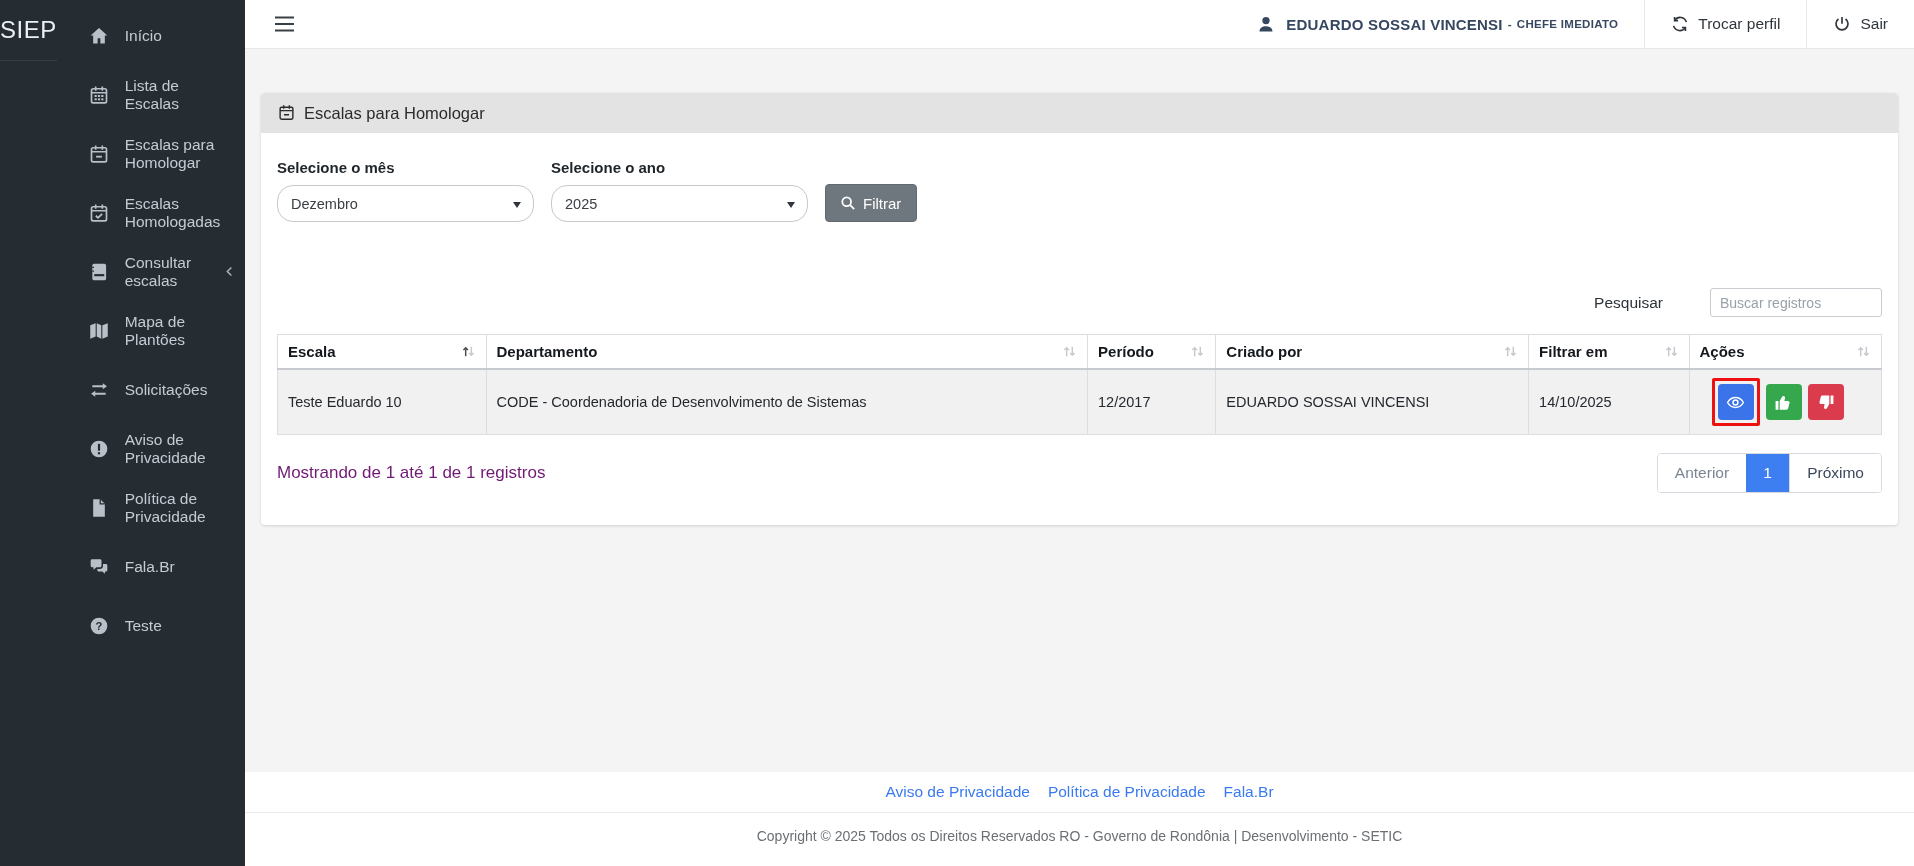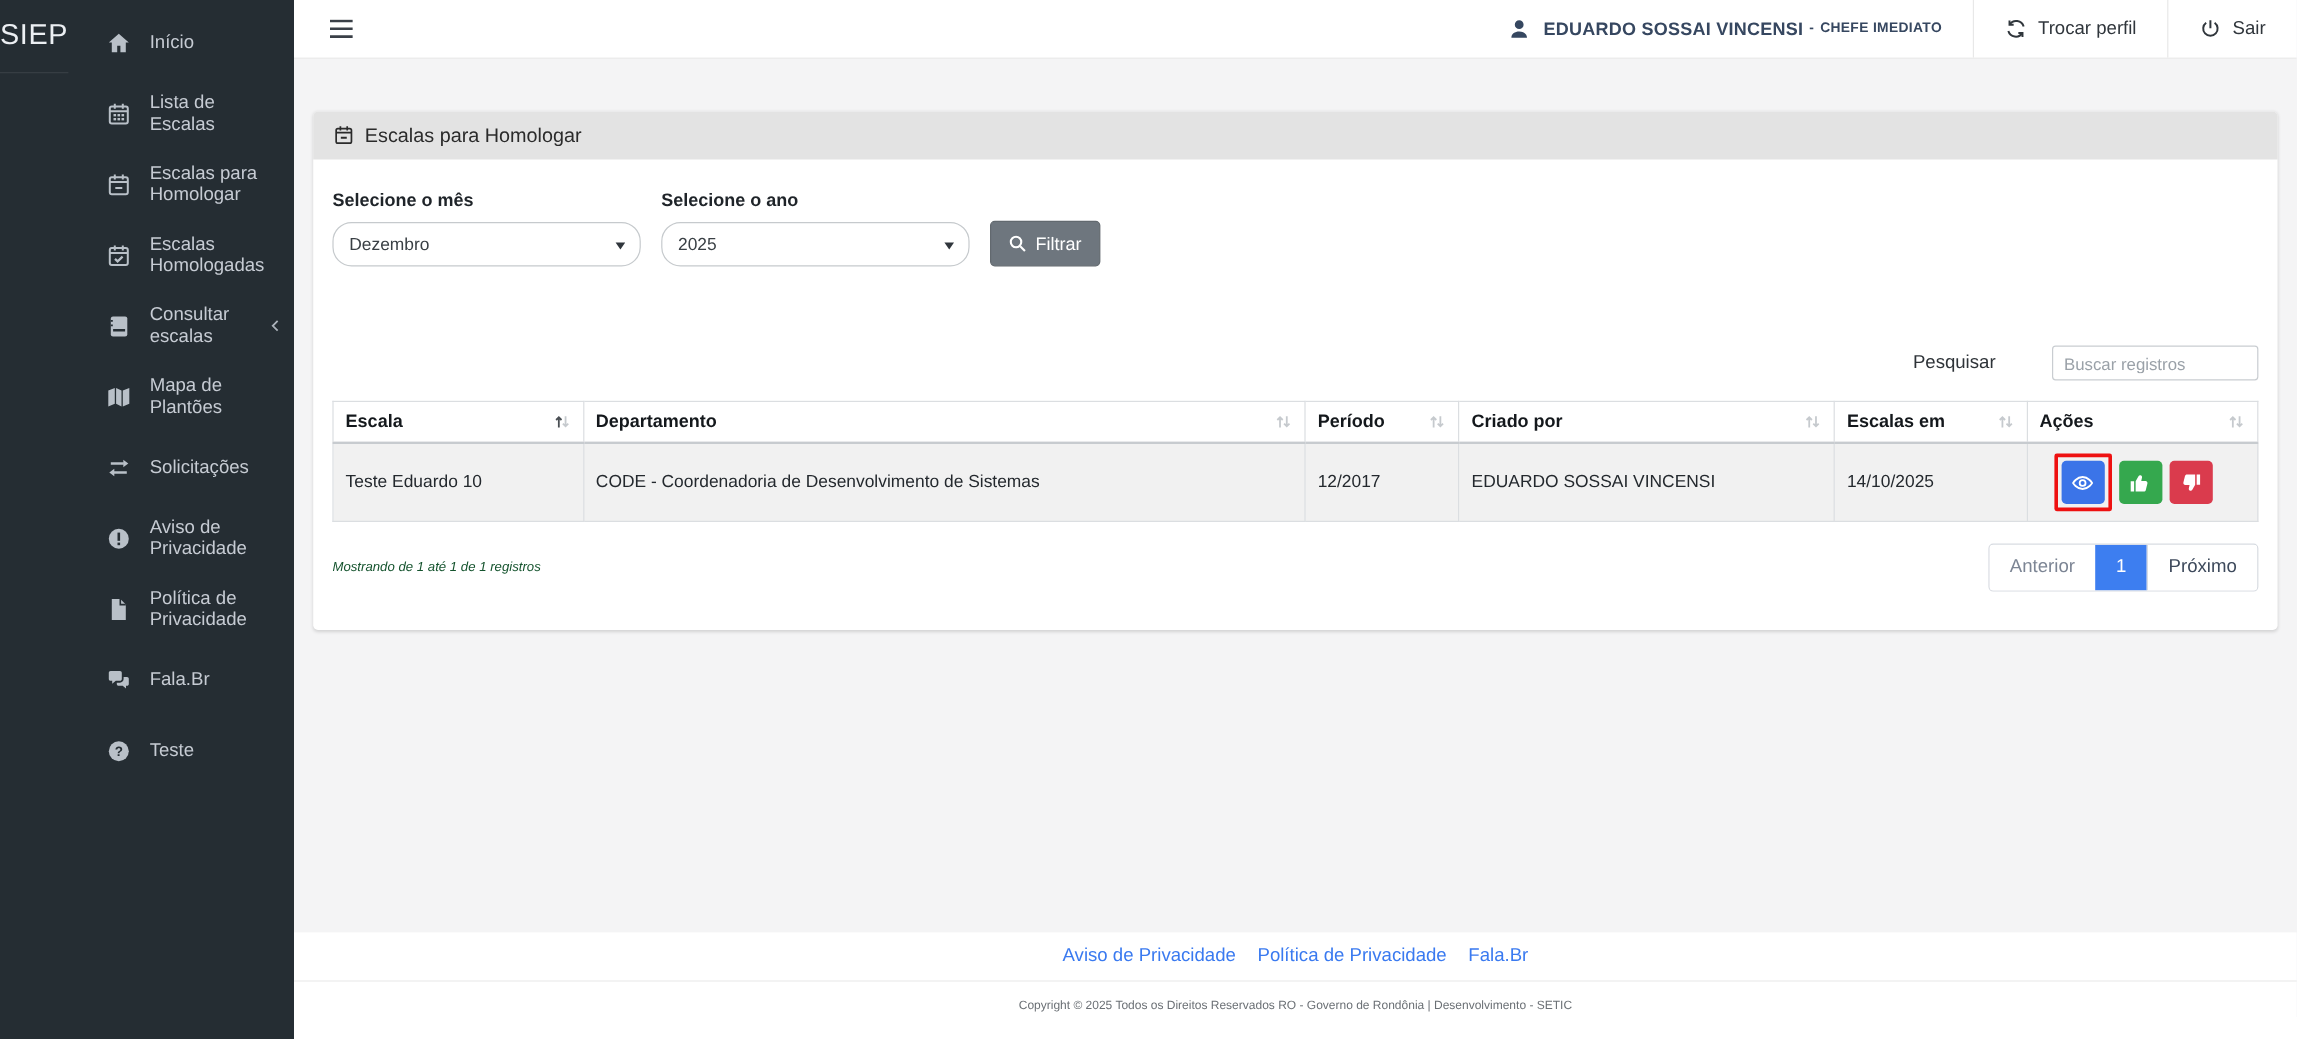--- a/index.html
+++ b/index.html
@@ -77,33 +77,33 @@
 
   .actions-cell { display:flex; align-items:center; gap:6px; padding-left:12px; }
   .hl-box { border:3px solid #ee1111; padding:3px; border-radius:2px; display:inline-flex; }
   .act-btn { width:36px; height:36px; border:none; border-radius:4px; display:inline-flex; align-items:center; justify-content:center; cursor:pointer; }
   .act-btn svg { width:19px; height:19px; }
   .act-view { background:#3b74e8; }
   .act-approve { background:#35a84e; }
   .act-reject { background:#da3b4d; }
 
   .bottom-row { margin-top:18px; display:flex; align-items:center; justify-content:space-between; }
-  .table-info { font-size:11px; color:#14532d;font-style:italic; }
+  .table-info { font-size:17px; color:#701a75; }
   .pagination { display:flex; border:1px solid #d7dbe1; border-radius:4px; overflow:hidden; }
   .page-btn { height:38px; display:flex; align-items:center; justify-content:center; padding:0 17px;
               font-size:15.5px; background:#fff; cursor:pointer; }
   .page-prev { color:#7c8594; }
   .page-next { color:#3e4a5c; border-left:1px solid #d7dbe1; }
   .page-active { background:#3d7ef0; color:#fff; width:43px; padding:0; }
 
   
   .footer { background:#fff; flex-shrink:0; }
   .footer-links { height:40px; display:flex; align-items:center; justify-content:center; gap:18px; }
   .footer-links a { color:#3a7af0; text-decoration:none; font-size:15.5px; cursor:pointer; }
-  .footer-copy { border-top:1px solid #ebebeb; text-align:center; padding:15px 0 22px; color:#6b7075; font-size:10px; }
+  .footer-copy { border-top:1px solid #ebebeb; text-align:center; padding:15px 0 22px; color:#6b7075; font-size:14px; }
 </style>
 </head>
 <body>
 
 <div class="app">
 
   <aside class="sidebar">
     <div class="brand">SIEP</div>
     <nav class="menu">
 
@@ -355,21 +355,21 @@
                   <span class="th-inner">
                       <span>Criado por</span>
                     <svg class="sort-ic" viewBox="0 0 16 16" fill="none">
                         <path d="M5 13V4M2.6 6.4L5 4l2.4 2.4" stroke="#c6cace" stroke-width="1.6"></path>
                         <path d="M11 3v9M8.6 9.6L11 12l2.4-2.4" stroke="#c6cace" stroke-width="1.6"></path>
                       </svg>
                     </span>
                 </th>
                 <th class="col-criadoem">
                   <span class="th-inner">
-                      <span>Escalas em</span>
+                      <span>Filtrar em</span>
                     <svg class="sort-ic" viewBox="0 0 16 16" fill="none">
                         <path d="M5 13V4M2.6 6.4L5 4l2.4 2.4" stroke="#c6cace" stroke-width="1.6"></path>
                         <path d="M11 3v9M8.6 9.6L11 12l2.4-2.4" stroke="#c6cace" stroke-width="1.6"></path>
                       </svg>
                     </span>
                 </th>
                 <th class="col-acoes">
                   <span class="th-inner">
                       <span>Ações</span>
                     <svg class="sort-ic" viewBox="0 0 16 16" fill="none">

